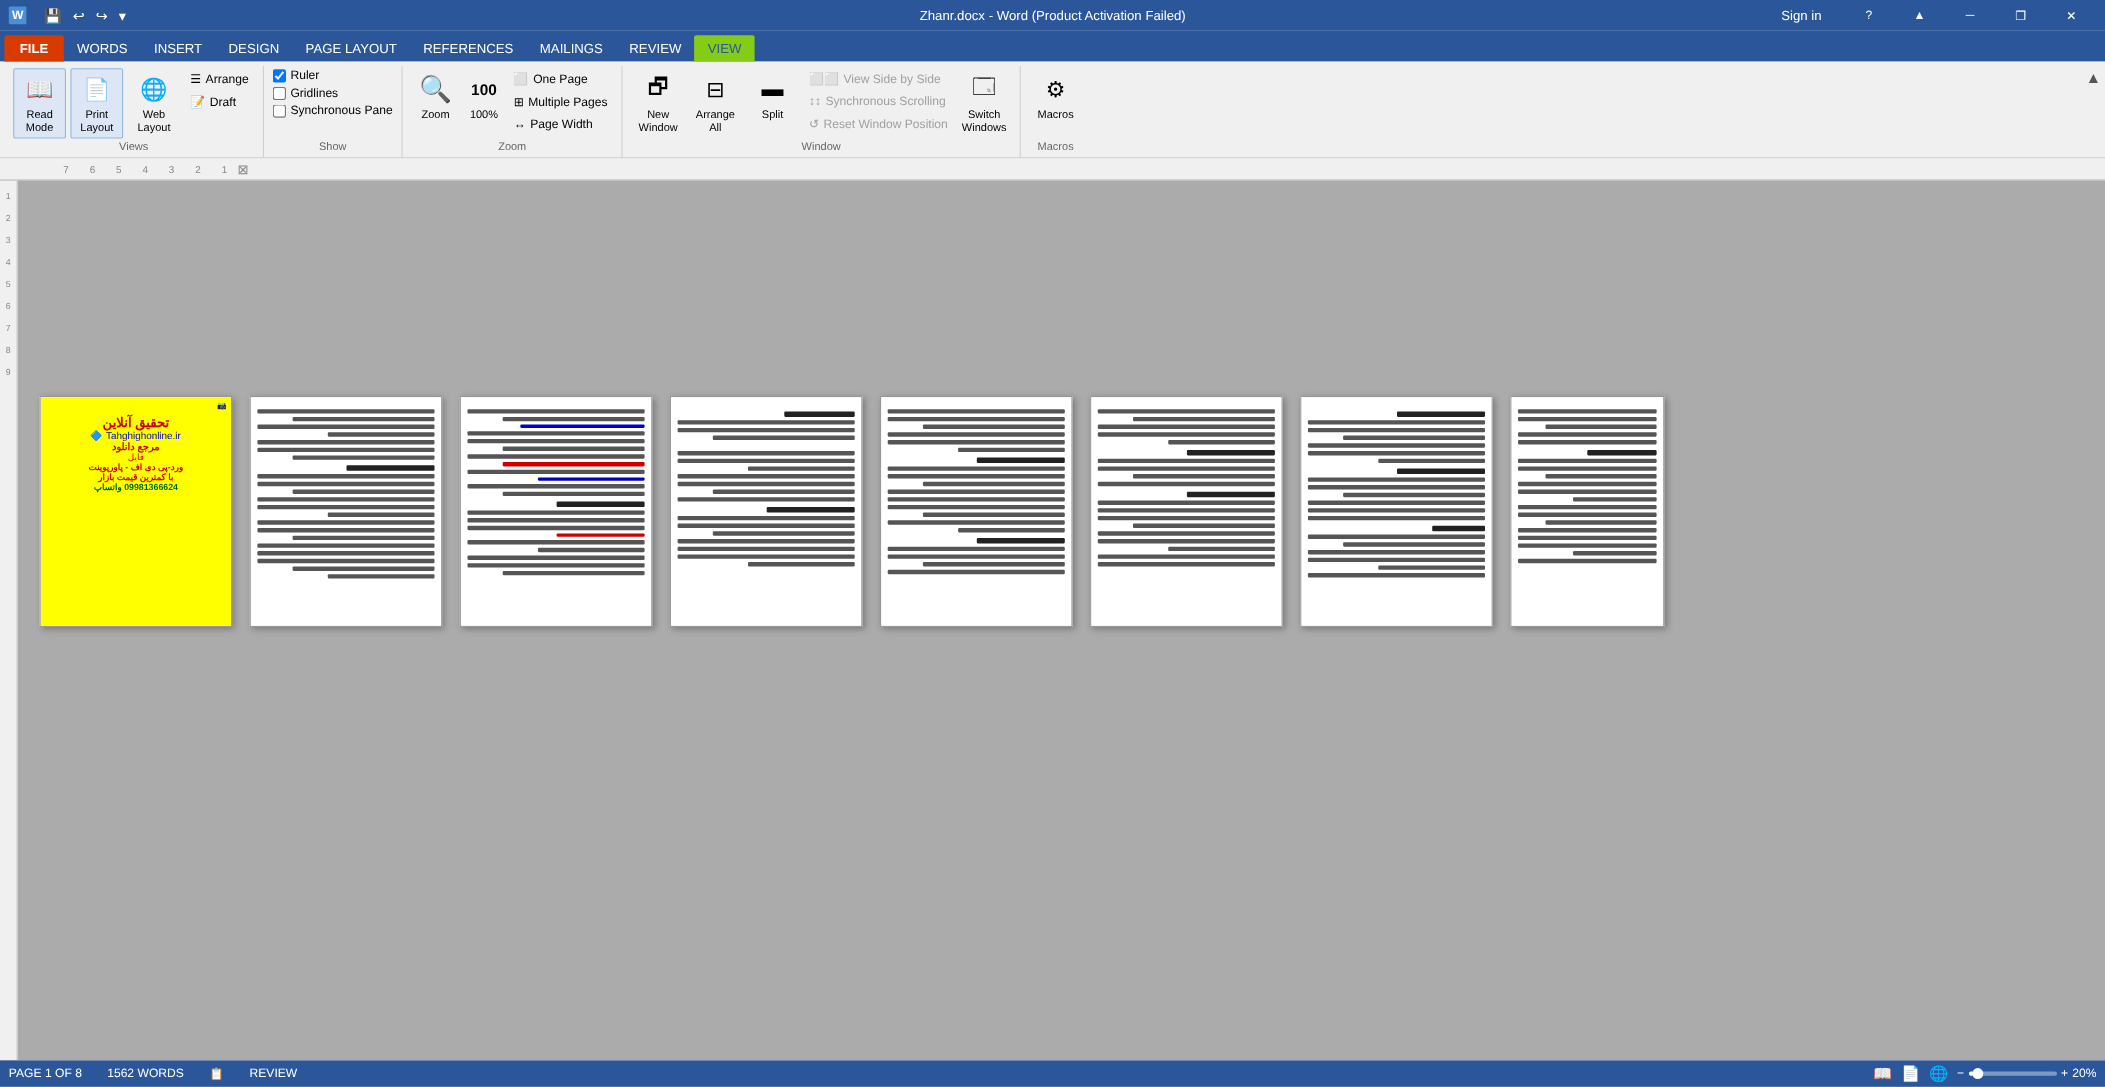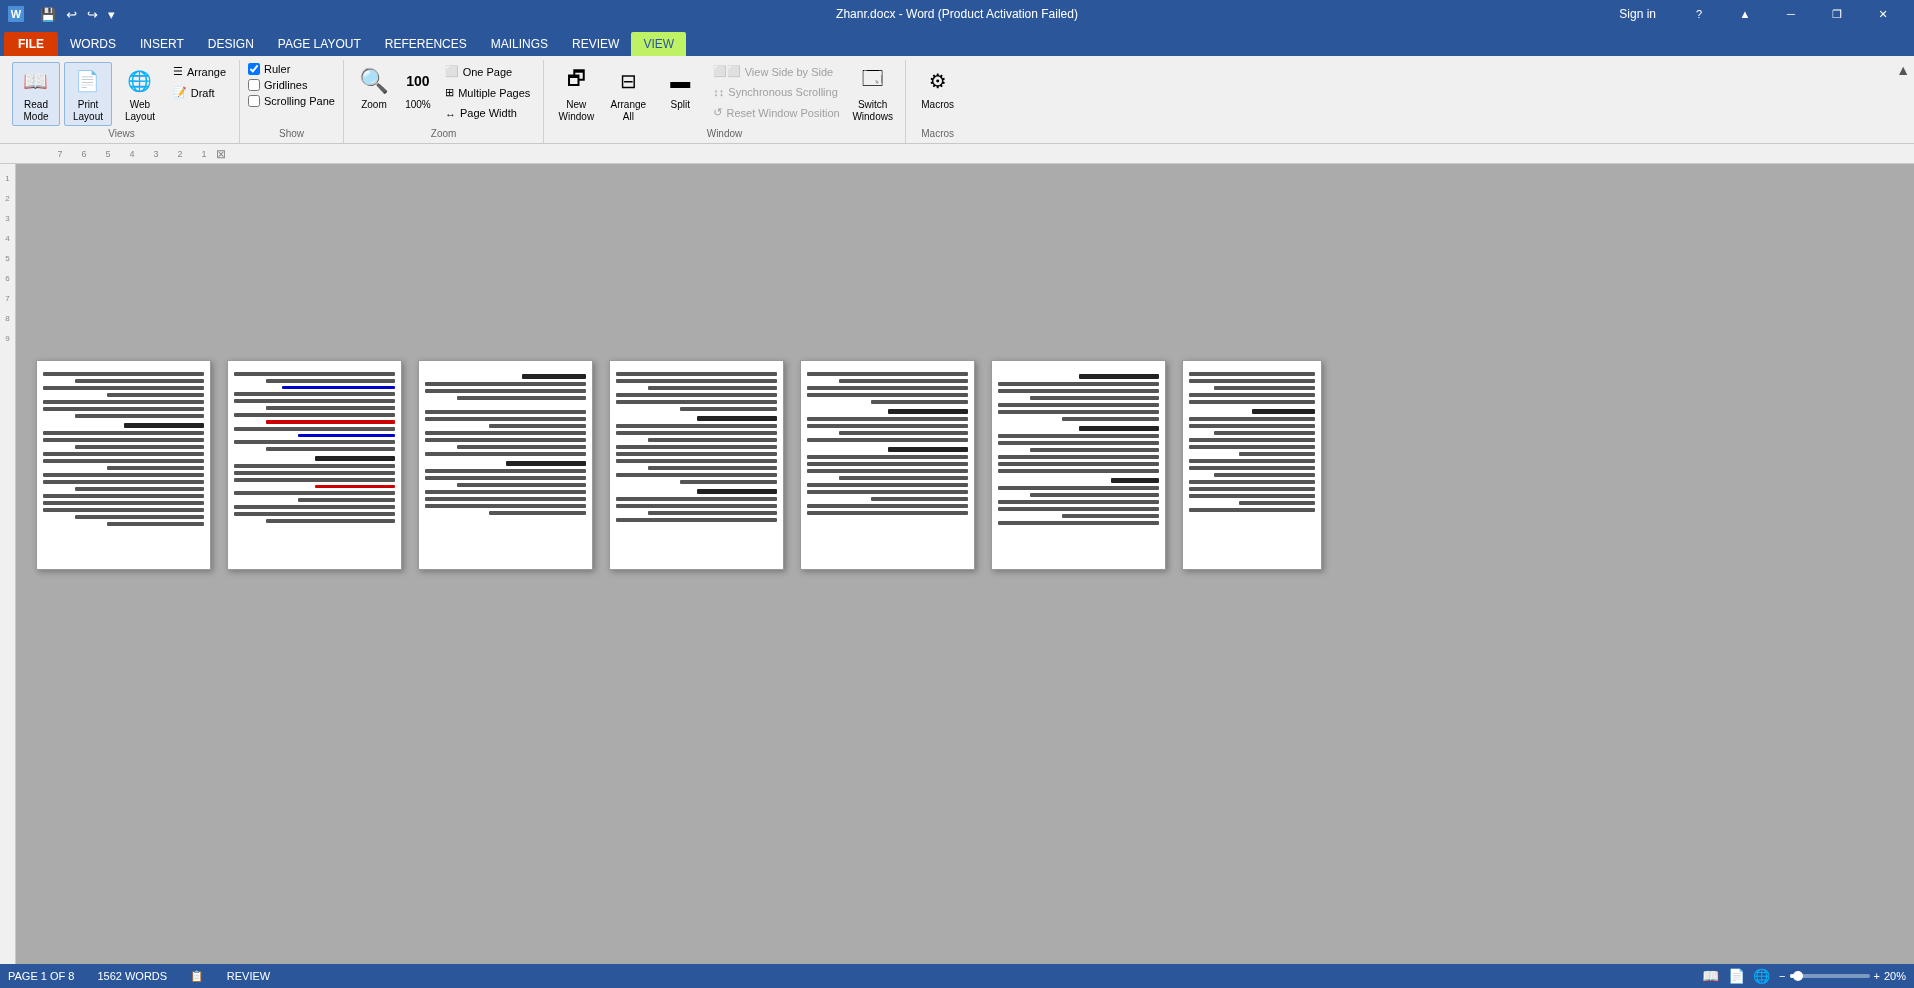--- a/index.html
+++ b/index.html
@@ -42,21 +42,21 @@
       display: flex;
       align-items: center;
     }
     .ribbon-tab.file-tab {
       background: #d83b01;
       color: white;
       padding: 4px 14px;
       font-weight: bold;
     }
     .ribbon-tab.active {
-      background: #bef264;
+      background: #84cc16;
       color: #2b579a;
     }
 
     
     .ribbon {
       background: #f0f0f0;
       border-bottom: 1px solid #c8c8c8;
       display: flex;
       align-items: stretch;
       padding: 4px 0 0 4px;
@@ -329,21 +329,21 @@
         <label class="cb-row">
           <input type="checkbox" checked="" style="">
           <span>Ruler</span>
         </label>
         <label class="cb-row">
           <input type="checkbox" style="">
           <span>Gridlines</span>
         </label>
         <label class="cb-row">
           <input type="checkbox" style="">
-          <span>Scrolling Pane</span>
+          <span>Synchronous Pane</span>
         </label>
       </div>
     </div>
     <div class="ribbon-group-label">Show</div>
   </div>
 
   <div class="ribbon-group">
     <div class="ribbon-group-content">
       <div class="rb-large" style="width:44px;">
         <div class="rb-large-icon" style="font-size:24px;">🔍</div>
@@ -448,20 +448,32 @@
     <span class="v-ruler-mark">4</span>
     <span class="v-ruler-mark">5</span>
     <span class="v-ruler-mark">6</span>
     <span class="v-ruler-mark">7</span>
     <span class="v-ruler-mark">8</span>
     <span class="v-ruler-mark">9</span>
   </div>
 
   <div class="pages-strip" style="left:16px;">
 
+    <div class="page-thumb">
+      <div class="page-ad">
+        <div style="position:absolute;top:4px;right:4px;font-size:7px;color:#333;">📷</div>
+        <div style="font-size:12px;font-weight:bold;color:#cc0000;text-align:center;direction:rtl;margin-top:8px;">تحقیق آنلاین</div>
+        <div style="font-size:9px;color:#0000cc;direction:rtl;text-align:center;">Tahghighonline.ir 🔷</div>
+        <div style="font-size:9px;color:#cc0000;direction:rtl;text-align:center;font-weight:bold;">مرجع دانلود</div>
+        <div style="font-size:8px;color:#cc0000;direction:rtl;text-align:center;">فایل</div>
+        <div style="font-size:8px;color:#cc0000;direction:rtl;text-align:center;font-weight:bold;">ورد-پی دی اف - پاورپوینت</div>
+        <div style="font-size:8px;color:#cc0000;direction:rtl;text-align:center;font-weight:bold;">با کمترین قیمت بازار</div>
+        <div style="font-size:8px;color:#006600;direction:rtl;text-align:center;font-weight:bold;">09981366624 واتساپ</div>
+      </div>
+    </div>
 
     <div class="page-thumb">
       <div class="page-text">
         <div class="page-text-line full"></div>
         <div class="page-text-line med"></div>
         <div class="page-text-line full"></div>
         <div class="page-text-line short"></div>
         <div class="page-text-line full"></div>
         <div class="page-text-line full"></div>
         <div class="page-text-line med"></div>

